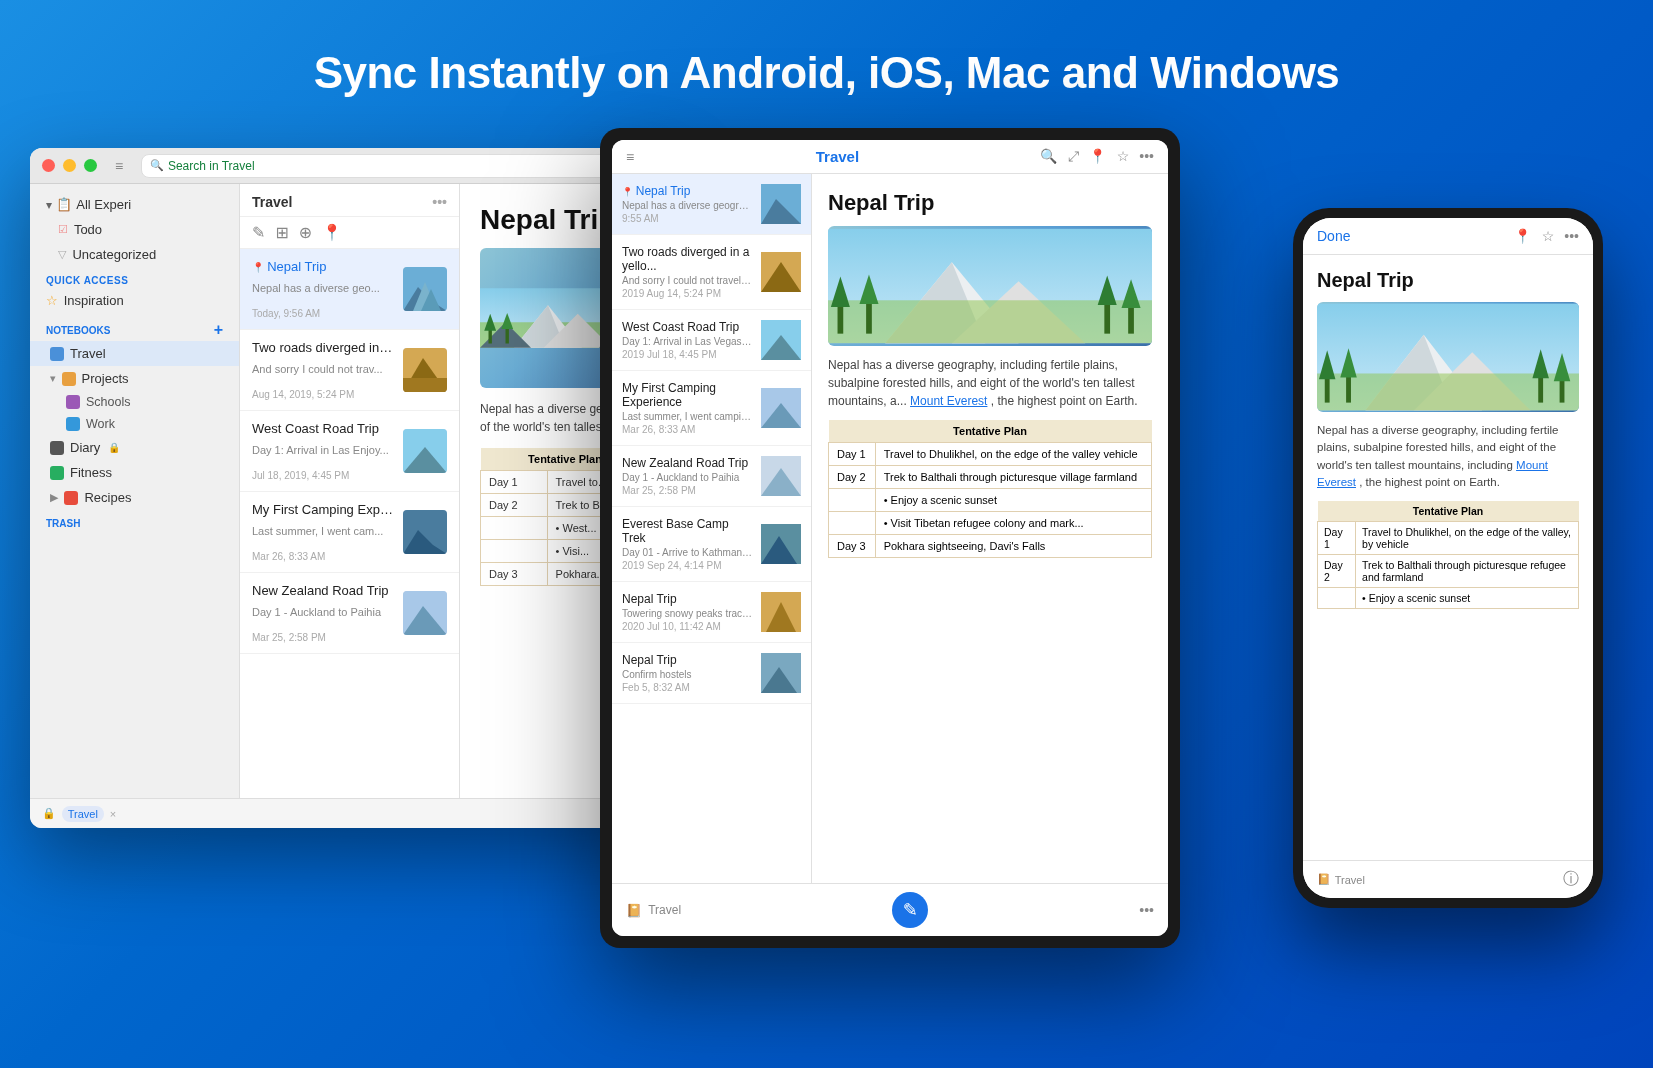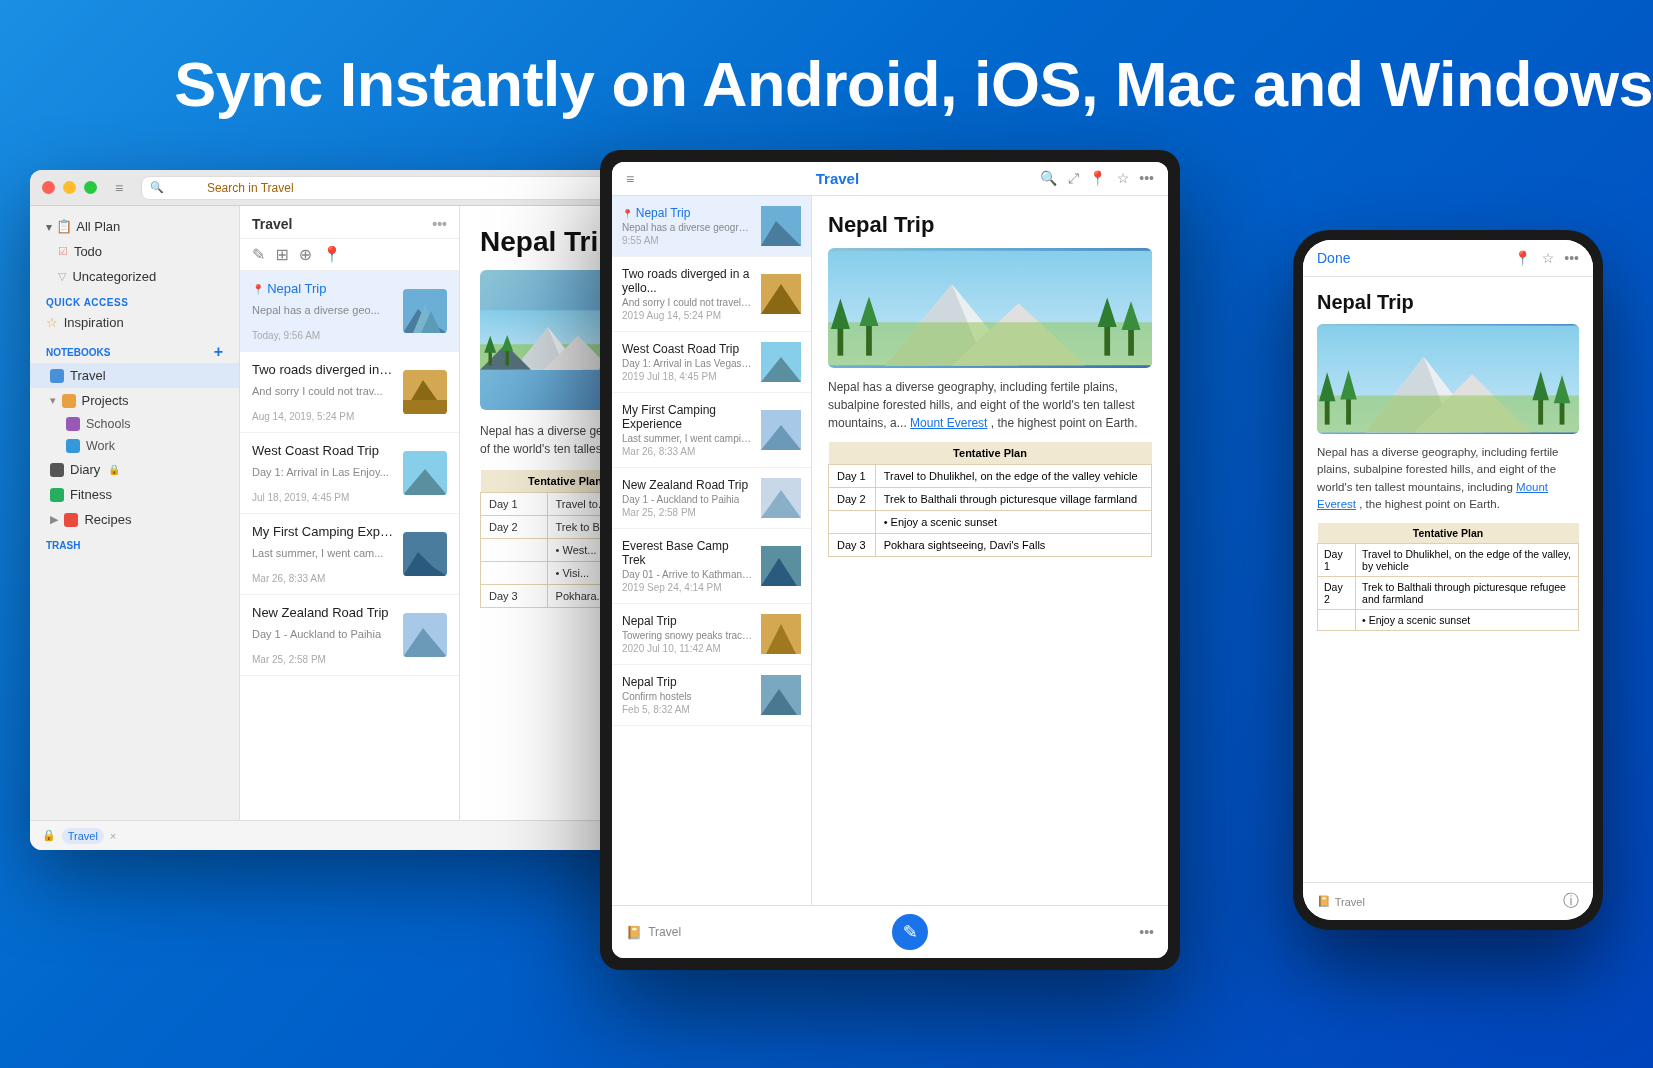--- a/index.html
+++ b/index.html
@@ -7,23 +7,23 @@
       width: 1653px;
       height: 1068px;
       background: linear-gradient(135deg, #1a8fe3 0%, #0066cc 40%, #0044bb 100%);
       font-family: -apple-system, BlinkMacSystemFont, 'Segoe UI', sans-serif;
       overflow: hidden;
       position: relative;
     }
 
     
     .hero-title {
-      text-align: right;
+      text-align: center;
       color: white;
-      font-size: 63px;
+      font-size: 44px;
       font-weight: 700;
       padding-top: 48px;
       padding-bottom: 30px;
       letter-spacing: -0.5px;
     }
 
     
     .devices-container {
       position: relative;
       width: 100%;
@@ -546,31 +546,31 @@
 
   <div class="mac-window">
 
     <div class="mac-titlebar">
       <div class="traffic-light tl-red"></div>
       <div class="traffic-light tl-yellow"></div>
       <div class="traffic-light tl-green"></div>
       <span class="mac-menu-icon">≡</span>
       <div class="mac-search">
         <span style="color:#aaa;margin-right:4px;font-size:11px;">🔍</span>
-        <span style="font-size:12px;color:#a16207;margin-left:39px;">Search in Travel</span>
+        <span style="font-size:12px;color:#15803d;">Search in Travel</span>
       </div>
     </div>
 
     <div class="mac-body">
 
       <div class="mac-sidebar">
         <div class="sidebar-allnotes">
           <span style="color:#666;font-size:12px;">▾</span>
           <span style="font-size:13px;">📋</span>
-          <span>All Plan</span>
+          <span>All Experi</span>
         </div>
         <div class="sidebar-item" style="padding-left:28px;">
           <span style="color:#e88;font-size:11px;">☑</span>
           <span>Todo</span>
         </div>
         <div class="sidebar-item" style="padding-left:28px;">
           <span style="color:#aaa;font-size:11px;">▽</span>
           <span>Uncategorized</span>
         </div>
 
@@ -953,20 +953,24 @@
                 </tr>
             <tr>
                   <td>Day 2</td>
                   <td>Trek to Balthali through picturesque village farmland</td>
                 </tr>
             <tr>
                   <td></td>
                   <td>• Enjoy a scenic sunset</td>
                 </tr>
             <tr>
+                  <td></td>
+                  <td>• Visit Tibetan refugee colony and mark...</td>
+                </tr>
+            <tr>
                   <td>Day 3</td>
                   <td>Pokhara sightseeing, Davi's Falls</td>
                 </tr>
           </tbody>
             </table>
         </div>
       </div>
 
       <div class="tablet-footer">
         <div style="display:flex;align-items:center;gap:6px;">

